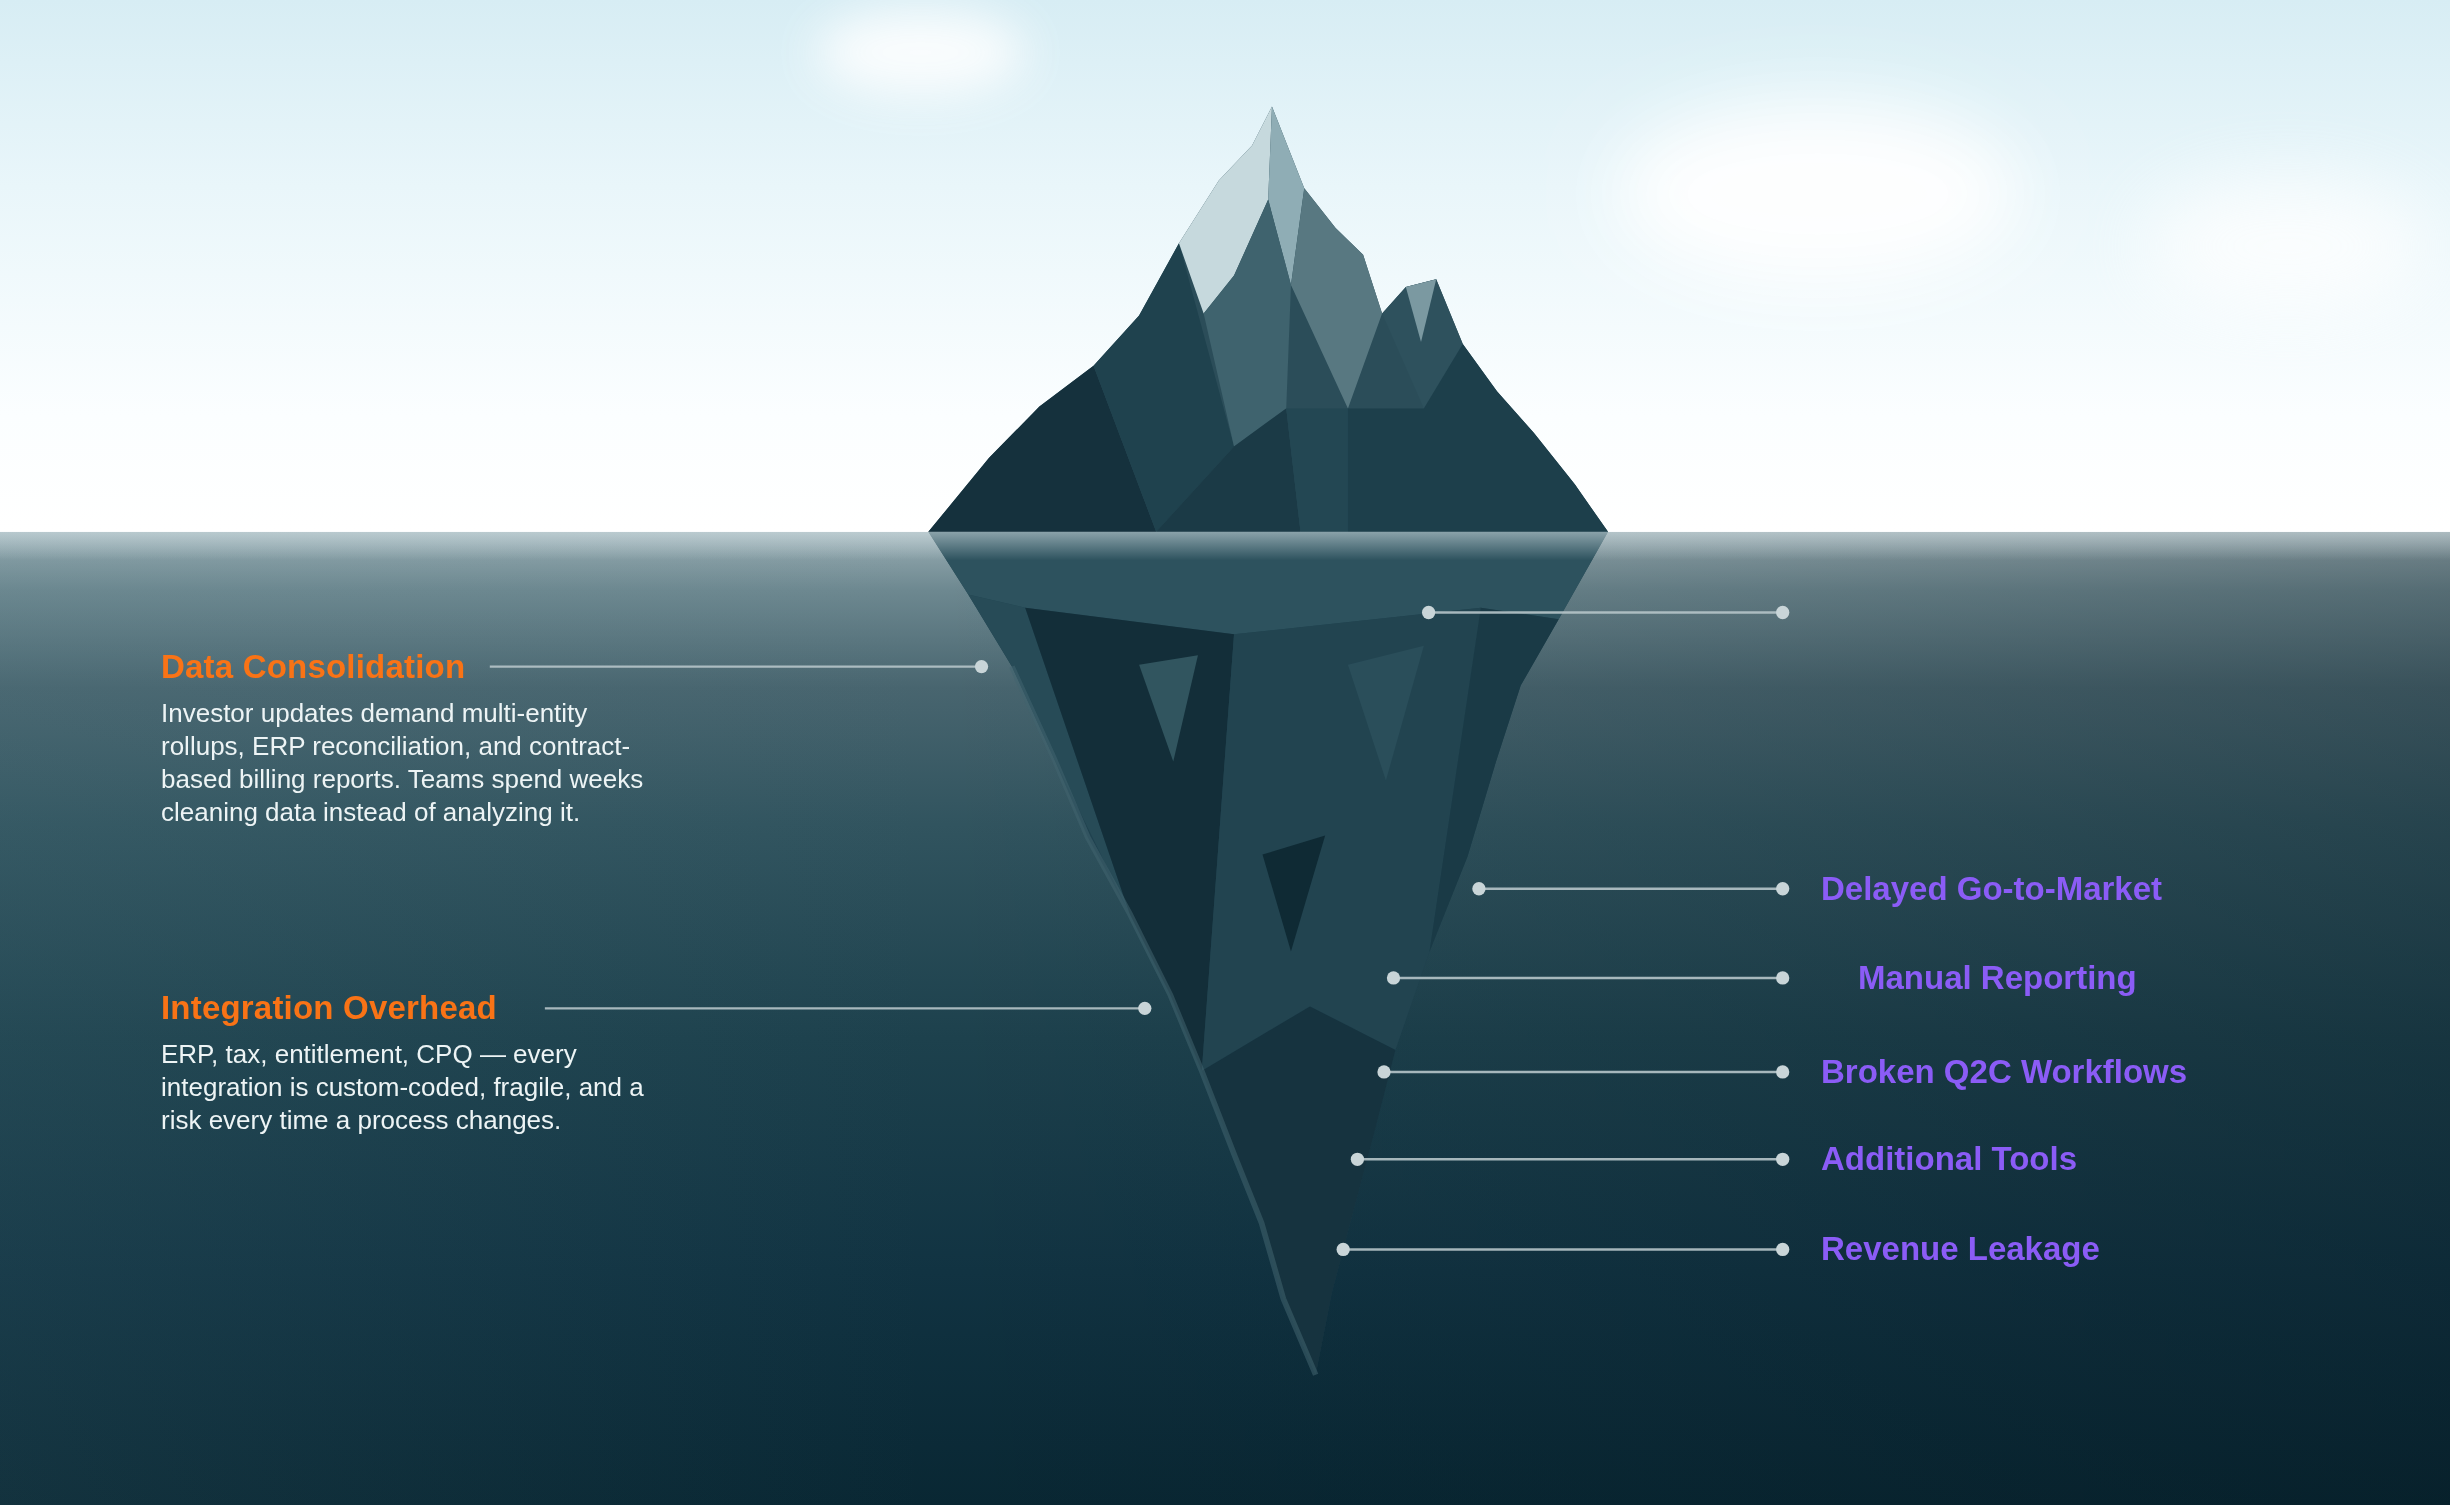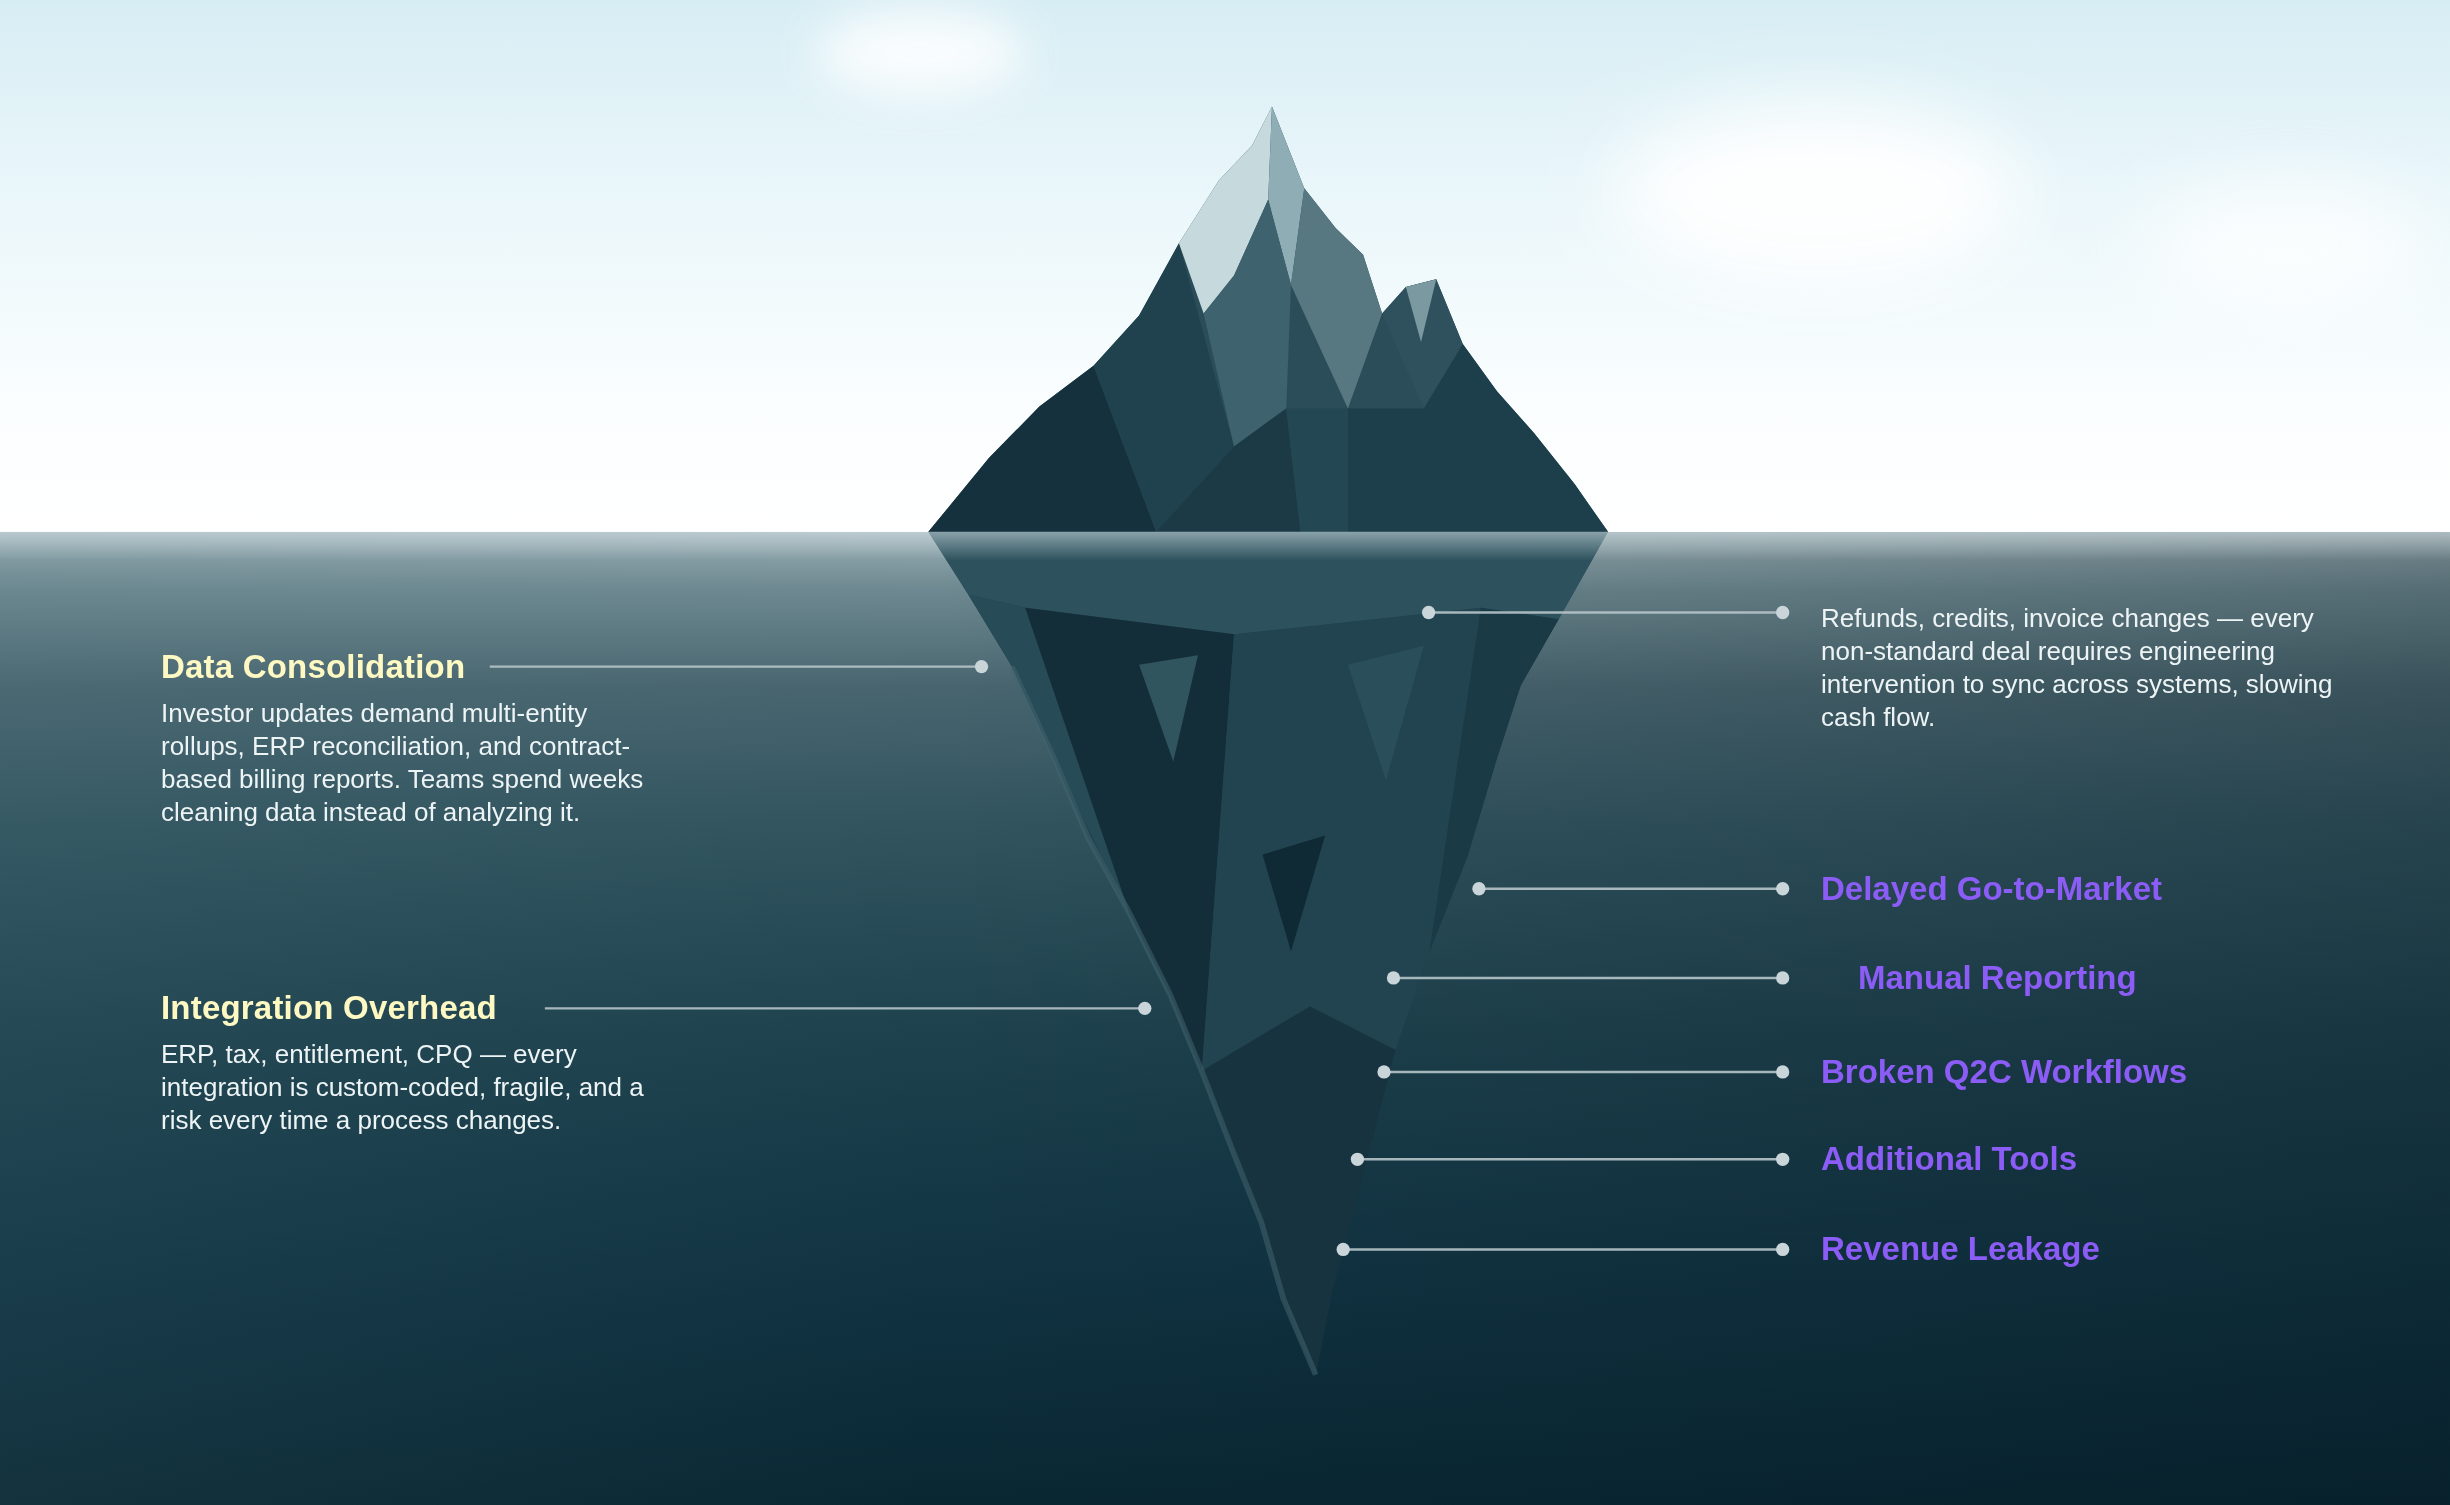--- a/index.html
+++ b/index.html
@@ -37,21 +37,21 @@
   }
   svg.scene{position:absolute;left:0;top:0;width:2450px;height:1506px;}
   
   .label{position:absolute;}
   .label h2{
     margin:0;font-size:33px;line-height:40px;font-weight:700;letter-spacing:0.2px;
   }
   .label .desc{
     margin:9.5px 0 0 0;font-size:26px;line-height:33px;font-weight:400;color:#edf4f5;
   }
-  .label.left h2{color:#fef9c3;}
+  .label.left h2{color:#f97316;}
   .label.right h2{color:#ffffff;}
   .label.dc{left:161px;top:647px;width:513px;}
   .label.io{left:161px;top:988px;width:484px;}
   .label.fin{left:1821px;top:592px;width:532px;}
   .simple{position:absolute;left:1821px;height:40px;}
   .simple h2{margin:0;font-size:33px;line-height:40px;font-weight:700;color:#8b5cf6;}
   .s1{top:869px;} .s2{top:958px;margin-left:37px;} .s3{top:1052px;} .s4{top:1139px;} .s5{top:1229px;}
 </style>
 </head>
 <body>
@@ -140,21 +140,20 @@
   <div class="label left dc">
     <h2>Data Consolidation</h2>
     <p class="desc">Investor updates demand multi-entity rollups, ERP reconciliation, and contract-based billing reports. Teams spend weeks cleaning data instead of analyzing it.</p>
   </div>
   <div class="label left io">
     <h2>Integration Overhead</h2>
     <p class="desc">ERP, tax, entitlement, CPQ — every integration is custom-coded, fragile, and a risk every time a process changes.</p>
   </div>
 
   <div class="label right fin">
-    <p class="desc">Refunds, credits, invoice changes — every non-standard deal requires engineering intervention to sync across systems, slowing cash flow.</p>
   </div>
   <div class="simple s1">
     <h2>Delayed Go-to-Market</h2>
   </div>
   <div class="simple s2">
     <h2>Manual Reporting</h2>
   </div>
   <div class="simple s3">
     <h2>Broken Q2C Workflows</h2>
   </div>

